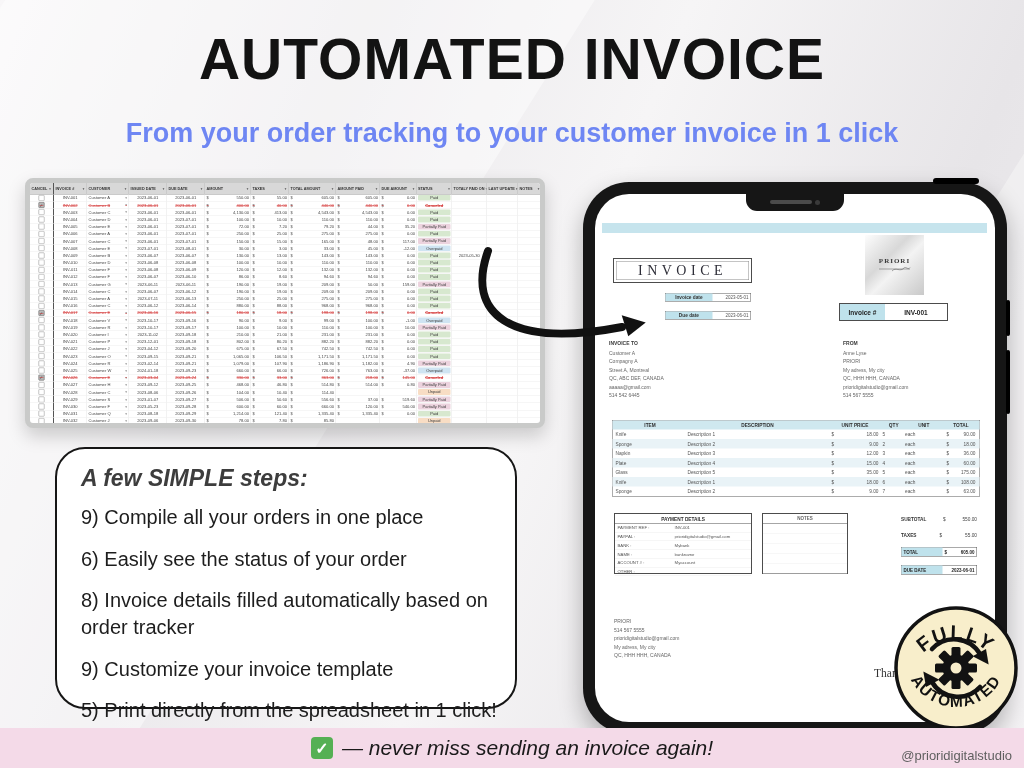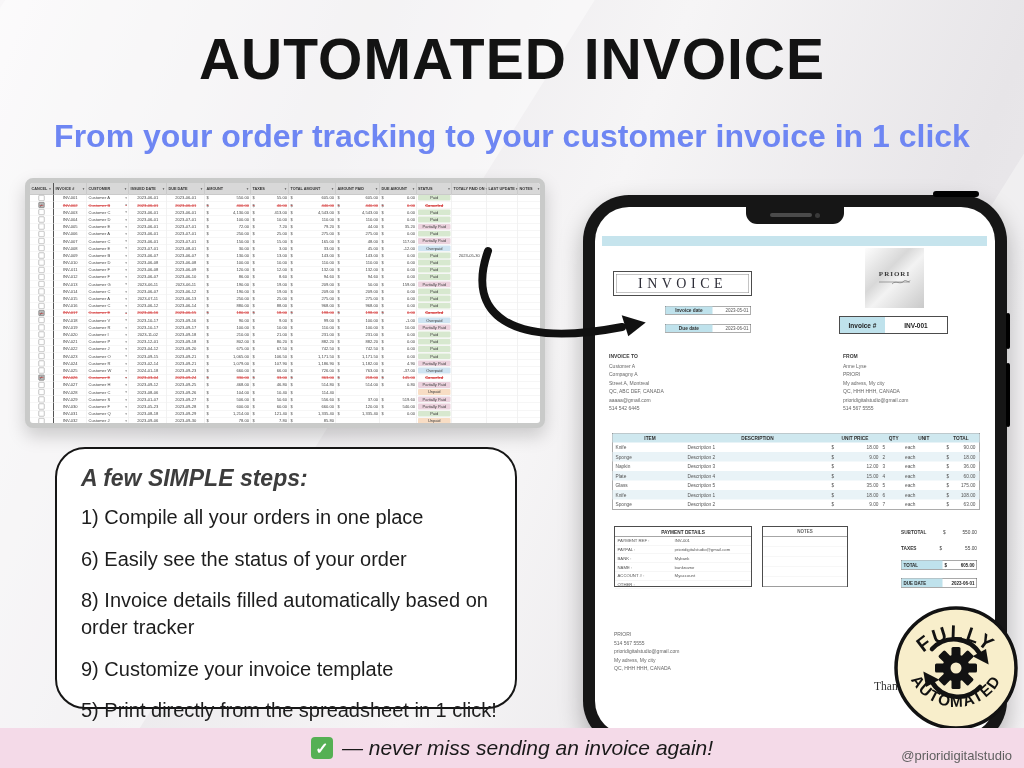--- a/index.html
+++ b/index.html
@@ -8,21 +8,21 @@
     background:linear-gradient(112deg,#f8f7f8 0%,#ebe9ec 28%,#f6f5f6 52%,#e7e5e8 78%,#efedf0 100%);overflow:hidden;}
   .stage::before{content:"";position:absolute;left:-200px;top:-300px;width:500px;height:1400px;
     background:rgba(255,255,255,.45);transform:rotate(32deg);}
   .stage::after{content:"";position:absolute;right:-260px;top:-300px;width:380px;height:1400px;
     background:rgba(255,255,255,.35);transform:rotate(32deg);}
 
   
   .title{position:absolute;left:0;top:26px;width:1024px;text-align:center;
     font-size:57px;font-weight:700;color:#131313;letter-spacing:1px;z-index:3;}
   .subtitle{position:absolute;left:0;top:118px;width:1024px;text-align:center;
-    font-size:32px;font-weight:700;color:#6e86f3;z-index:3;}
+    font-size:27px;font-weight:700;color:#6e86f3;z-index:3;}
 
   
   .sheet{position:absolute;left:25px;top:178px;width:520px;height:250px;background:#fff;
     border:5px solid #c9cac9;border-radius:8px;box-sizing:border-box;overflow:hidden;
     box-shadow:0 8px 18px rgba(0,0,0,.18);z-index:4;}
   .sheet-scale{width:1040px;height:480px;transform:scale(.5);transform-origin:0 0;}
   .srow{display:flex;width:1024px;height:13.4px;align-items:stretch;border-bottom:1px solid #ececec;}
   .srow.head{height:22px;background:#d8d8d8;border-bottom:1px solid #a8a8a8;}
   .scell{box-sizing:border-box;flex:none;display:flex;align-items:center;overflow:hidden;
     font-size:8.2px;color:#454545;border-right:1px solid #e4e4e4;padding:0 3px;white-space:nowrap;}
@@ -52,21 +52,21 @@
   .st-unpaid{background:#f8ddc4;}
   .row-cancel{color:#d22f2f;}
   .row-cancel .scell{color:#d22f2f;text-decoration:line-through;}
   .row-cancel .cbx{text-decoration:none;}
   .st-cancel{color:#d22f2f;font-weight:700;}
 
   
   .arrow{position:absolute;left:440px;top:235px;width:230px;height:130px;z-index:6;}
 
   
-  .phone{position:absolute;left:583px;top:195px;width:424px;height:552px;background:#161616;
+  .phone{position:absolute;left:583px;top:182px;width:424px;height:552px;background:#161616;
     border-radius:46px;z-index:2;box-shadow:0 10px 24px rgba(0,0,0,.28);}
   .top-btn{position:absolute;right:28px;top:-4px;width:46px;height:6px;background:#000;border-radius:3px;}
   .side-btn1{position:absolute;right:-3px;top:118px;width:4px;height:36px;background:#000;border-radius:2px;}
   .side-btn2{position:absolute;right:-3px;top:168px;width:4px;height:64px;background:#000;border-radius:2px;}
   .screen{position:absolute;left:12px;top:12px;right:12px;bottom:12px;background:#fff;
     border-radius:34px;overflow:hidden;}
   .notch{position:absolute;left:50%;transform:translateX(-50%);top:0;width:98px;height:17px;
     background:#161616;border-radius:0 0 11px 11px;z-index:5;}
   .notch .slot{position:absolute;left:24px;top:6px;width:42px;height:4px;background:#4b4b4b;border-radius:2px;}
   .notch .cam{position:absolute;right:24px;top:6px;width:5px;height:5px;background:#3a3a3a;border-radius:50%;}
@@ -1678,21 +1678,21 @@
       <div class="notch">
         <div class="slot"></div>
         <div class="cam"></div>
       </div>
     </div>
   </div>
 
   <div class="steps">
     <div class="steps-h">A few SIMPLE steps:</div>
     <div id="steps-list">
-        <div class="step-item">1) Compile all your orders in one place</div>
+        <div class="step-item">9) Compile all your orders in one place</div>
         <div class="step-item">6) Easily see the status of your order</div>
         <div class="step-item">8) Invoice details filled automatically based on order tracker</div>
         <div class="step-item">9) Customize your invoice template</div>
         <div class="step-item">5) Print directly from the spreadsheet in 1 click!</div>
       </div>
   </div>
 
   <svg class="badge" viewBox="0 0 128 128">
     <circle cx="64" cy="64" r="60" fill="#f8eecb" stroke="#121212" stroke-width="3.5"></circle>
     <defs>

